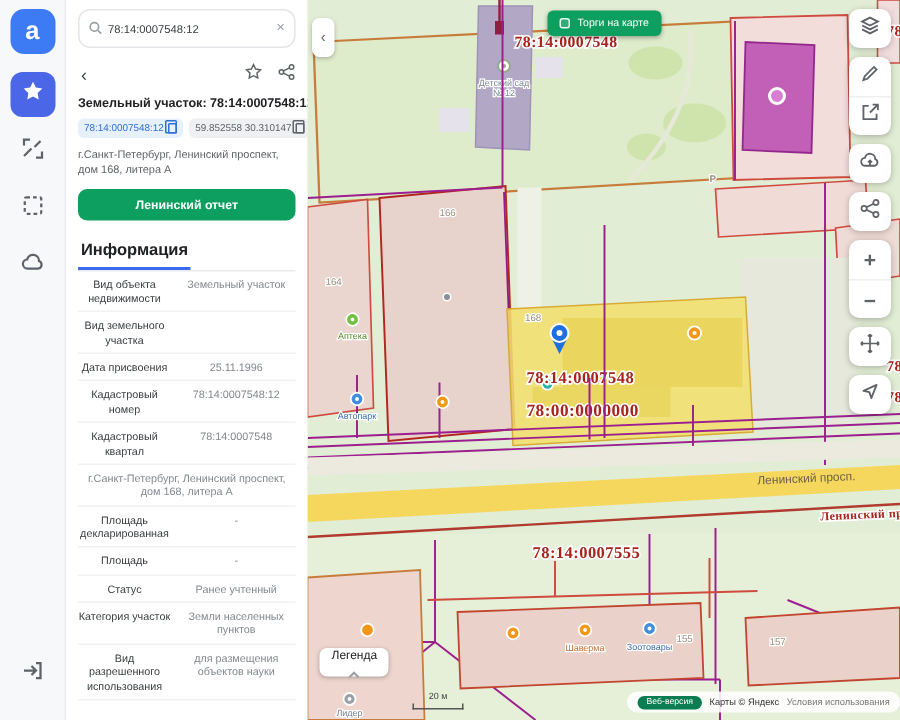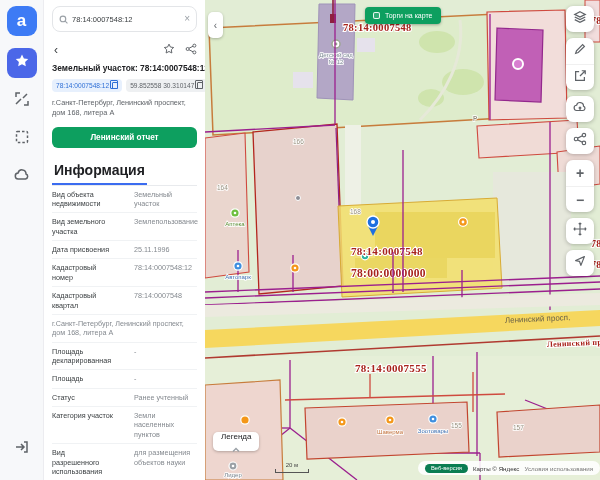--- a/index.html
+++ b/index.html
@@ -32,23 +32,23 @@
   .chips { display:flex; gap:4px; margin-bottom:6px; }
   .chip { font-size:6.6px; border-radius:4px; padding:3px 4px; display:flex; align-items:center; gap:3px; white-space:nowrap; cursor:pointer; }
   .chip.blue { background:#e7f0fd; color:#2f6fd6; }
   .chip.grey { background:#eef0f2; color:#5f6368; }
   .copy { display:inline-block; width:6px; height:7px; border:1px solid currentColor; border-radius:1px; position:relative; }
   .copy:before { content:""; position:absolute; left:-3px; top:-3px; width:6px; height:7px; border:1px solid currentColor; border-radius:1px; background:inherit; }
   .address { font-size:7.3px; color:#5f6368; line-height:1.35; margin-bottom:8px; }
   .report { width:100%; background:#0d9f5f; color:#fff; border:none; border-radius:6px; height:21px;
             font-size:8.2px; font-weight:bold; cursor:pointer; font-family:"Liberation Sans",sans-serif; }
   .tabs { border-bottom:1px solid #e8eaed; margin-top:10px; }
-  .tab { display:inline-block; font-size:14px; font-weight:bold; color:#202124; padding:4px 2px 5px 2px;
+  .tab { display:inline-block; font-size:11px; font-weight:bold; color:#202124; padding:4px 2px 5px 2px;
          border-bottom:2px solid #3b6cf0; cursor:pointer; }
-  .irow { display:flex; border-bottom:1px solid #f0f2f4; padding:4px 0; gap:20px; }
+  .irow { display:flex; border-bottom:1px solid #f0f2f4; padding:4px 0; gap:4px;text-align:center; }
   .ilabel { width:62px; font-size:7.2px; color:#3c4043; line-height:1.3; flex-shrink:0; }
   .ivalue { flex:1; font-size:7.2px; color:#84898f; line-height:1.3; }
 
   
   .map { position:relative; width:395px; height:480px; overflow:hidden; background:#e2edd5; }
   .map svg.canvas { position:absolute; left:0; top:0; }
   .cad-label { font-family:"Liberation Serif",serif; font-weight:bold; fill:#a8231c;
                paint-order:stroke; stroke:#ffffff; stroke-width:2.2px; letter-spacing:.3px; }
   .bnum { font-size:6.5px; fill:#97907e; paint-order:stroke; stroke:#fff; stroke-width:1.6px; }
   .poi-label { font-size:6px; paint-order:stroke; stroke:#fff; stroke-width:1.6px; }
@@ -183,21 +183,20 @@
 
     <div>
 
         <div class="irow">
           <div class="ilabel">Вид объекта недвижимости</div>
           <div class="ivalue">Земельный участок</div>
         </div>
 
         <div class="irow">
           <div class="ilabel">Вид земельного участка</div>
-          <div class="ivalue">Землепользование</div>
         </div>
 
         <div class="irow">
           <div class="ilabel">Дата присвоения</div>
           <div class="ivalue">25.11.1996</div>
         </div>
 
         <div class="irow">
           <div class="ilabel">Кадастровый номер</div>
           <div class="ivalue">78:14:0007548:12</div>

